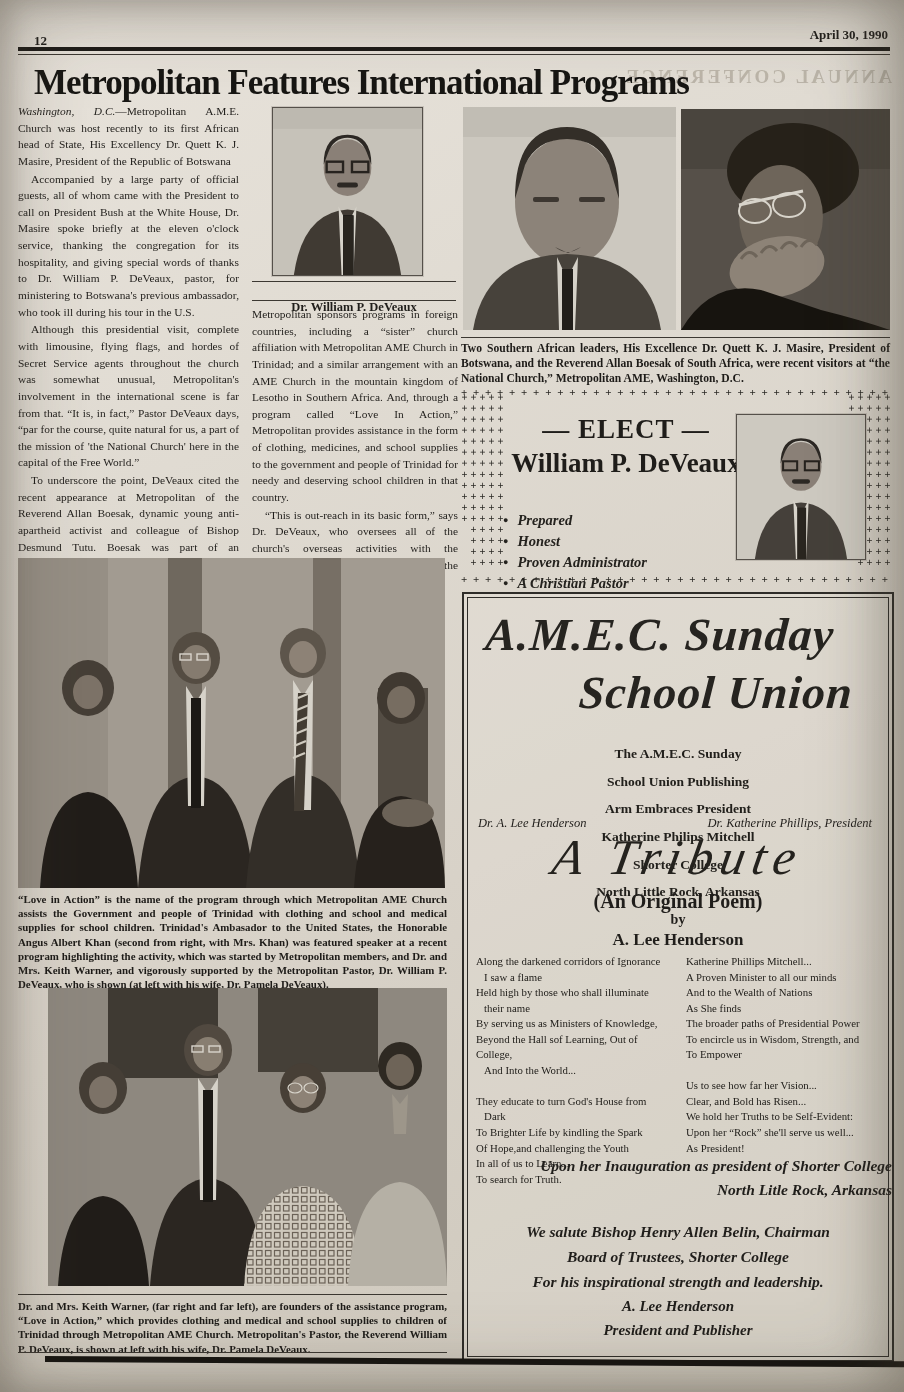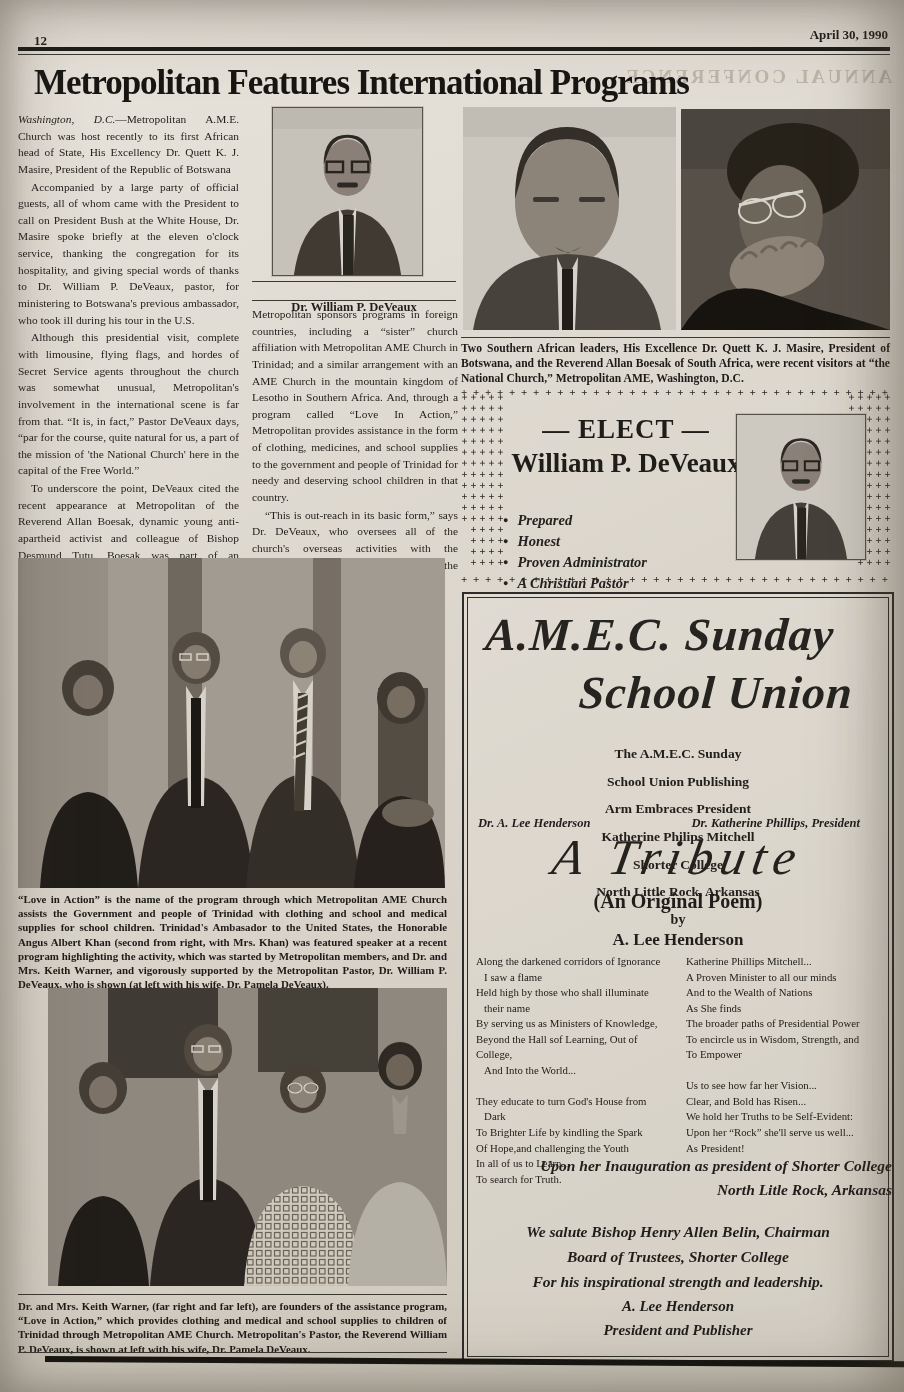--- a/index.html
+++ b/index.html
@@ -39,21 +39,21 @@
   .elect-title{left:30px;top:22px;width:270px;text-align:center;font-size:27px;font-weight:bold;letter-spacing:1px;color:#1f1d1a;}
   .elect-name{left:10px;top:56px;width:310px;text-align:center;font-size:27px;font-weight:bold;color:#1f1d1a;}
   .elect-bullets{left:42px;top:118px;font-size:14.5px;font-style:italic;font-weight:bold;line-height:1.45;color:#24221e;}
   .elect-bullets div::before{content:"●";font-size:9px;vertical-align:2px;margin-right:9px;}
   
   .unionbox{border:2px solid #2e2c28;background:rgba(235,231,223,.25);}
   .unionbox::before{content:"";position:absolute;inset:3px;border:1px solid #2e2c28;pointer-events:none;}
   .union-t1{left:0;width:100%;top:14px;text-align:center;font-size:46px;font-weight:bold;font-style:italic;letter-spacing:1px;color:#262420;transform:translateX(-18px) skewX(-4deg);}
   .union-t2{left:0;width:100%;top:72px;text-align:center;font-size:46px;font-weight:bold;font-style:italic;letter-spacing:1px;color:#262420;transform:translateX(38px) skewX(-4deg);}
   .union-intro{left:0;width:100%;top:146px;text-align:center;font-size:13.5px;font-weight:bold;line-height:2.05;white-space:pre-line;color:#22201c;}
-  .union-credits{left:14px;right:32px;top:222px;display:flex;justify-content:space-between;font-size:12.5px;font-style:italic;font-weight:bold;}
+  .union-credits{left:14px;right:20px;top:222px;display:flex;justify-content:space-between;font-size:12.5px;font-style:italic;font-weight:normal;}
   .trib-title{left:0;width:100%;top:234px;text-align:center;font-size:50px;font-style:italic;letter-spacing:7px;color:#24221e;transform:skewX(-10deg);font-weight:normal;}
   .trib-sub{left:0;width:100%;top:296px;text-align:center;font-size:20px;font-weight:bold;}
   .trib-by{left:0;width:100%;top:318px;text-align:center;font-size:14px;font-weight:bold;}
   .trib-author{left:0;width:100%;top:336px;text-align:center;font-size:17px;font-weight:bold;}
   .poem{font-size:10.8px;line-height:1.44;white-space:pre-wrap;color:#23211d;}
   .union-close{left:0;width:100%;top:560px;text-align:right;font-size:15.5px;font-weight:bold;font-style:italic;line-height:1.55;white-space:pre-line;}
   .union-salute{left:0;width:100%;top:626px;text-align:center;font-size:15.5px;font-weight:bold;font-style:italic;line-height:1.6;white-space:pre-line;}
   .union-sig{left:0;width:100%;top:700px;text-align:center;font-size:15px;font-weight:bold;font-style:italic;line-height:1.6;white-space:pre-line;}
   .botrule{left:45px;top:1356px;width:860px;height:6px;background:#14120f;transform:rotate(.35deg);transform-origin:left center;}
 </style>
@@ -64,21 +64,21 @@
 
   <div class="abs pagenum">12</div>
   <div class="abs pubdate">April 30, 1990</div>
   <div class="abs rule-heavy" style="left:18px;top:47px;width:872px;height:4px;"></div>
   <div class="abs thinrule" style="left:18px;top:54px;width:872px;"></div>
 
   <div class="abs bleed" style="left:552px;top:66px;width:340px;font-size:19px;">ANNUAL CONFERENCE</div>
 
   <div class="abs headline">Metropolitan Features International Programs</div>
 
-  <div class="abs bodycol" style="left:18px;top:111px;width:221px;">
+  <div class="abs bodycol" style="left:18px;top:103px;width:221px;">
     <p><span class="dateline">Washington, D.C.</span><span>—Metropolitan A.M.E. Church was host recently to its first African head of State, His Excellency Dr. Quett K. J. Masire, President of the Republic of Botswana</span></p>
     <p class="ind">Accompanied by a large party of official guests, all of whom came with the President to call on President Bush at the White House, Dr. Masire spoke briefly at the eleven o'clock service, thanking the congregation for its hospitality, and giving special words of thanks to Dr. William P. DeVeaux, pastor, for ministering to Botswana's previous ambassador, who took ill during his tour in the U.S.</p>
     <p class="ind">Although this presidential visit, complete with limousine, flying flags, and hordes of Secret Service agents throughout the church was somewhat unusual, Metropolitan's involvement in the international scene is far from that. “It is, in fact,” Pastor DeVeaux days, “par for the course, quite natural for us, a part of the mission of 'the National Church' here in the capital of the Free World.”</p>
     <p class="ind">To underscore the point, DeVeaux cited the recent appearance at Metropolitan of the Reverend Allan Boesak, dynamic young anti-apartheid activist and colleague of Bishop Desmund Tutu. Boesak was part of an ecumencial service which focused on conditions in his homeland, South Africa.</p>
     <p class="ind">In addition to visitors from abroad,</p>
   </div>
 
   <div class="abs photo pframe" style="left:272px;top:107px;width:149px;height:167px;">
     <svg viewBox="0 0 100 112" preserveAspectRatio="none">
       <rect width="100" height="112" fill="#c6c2b9"></rect>

